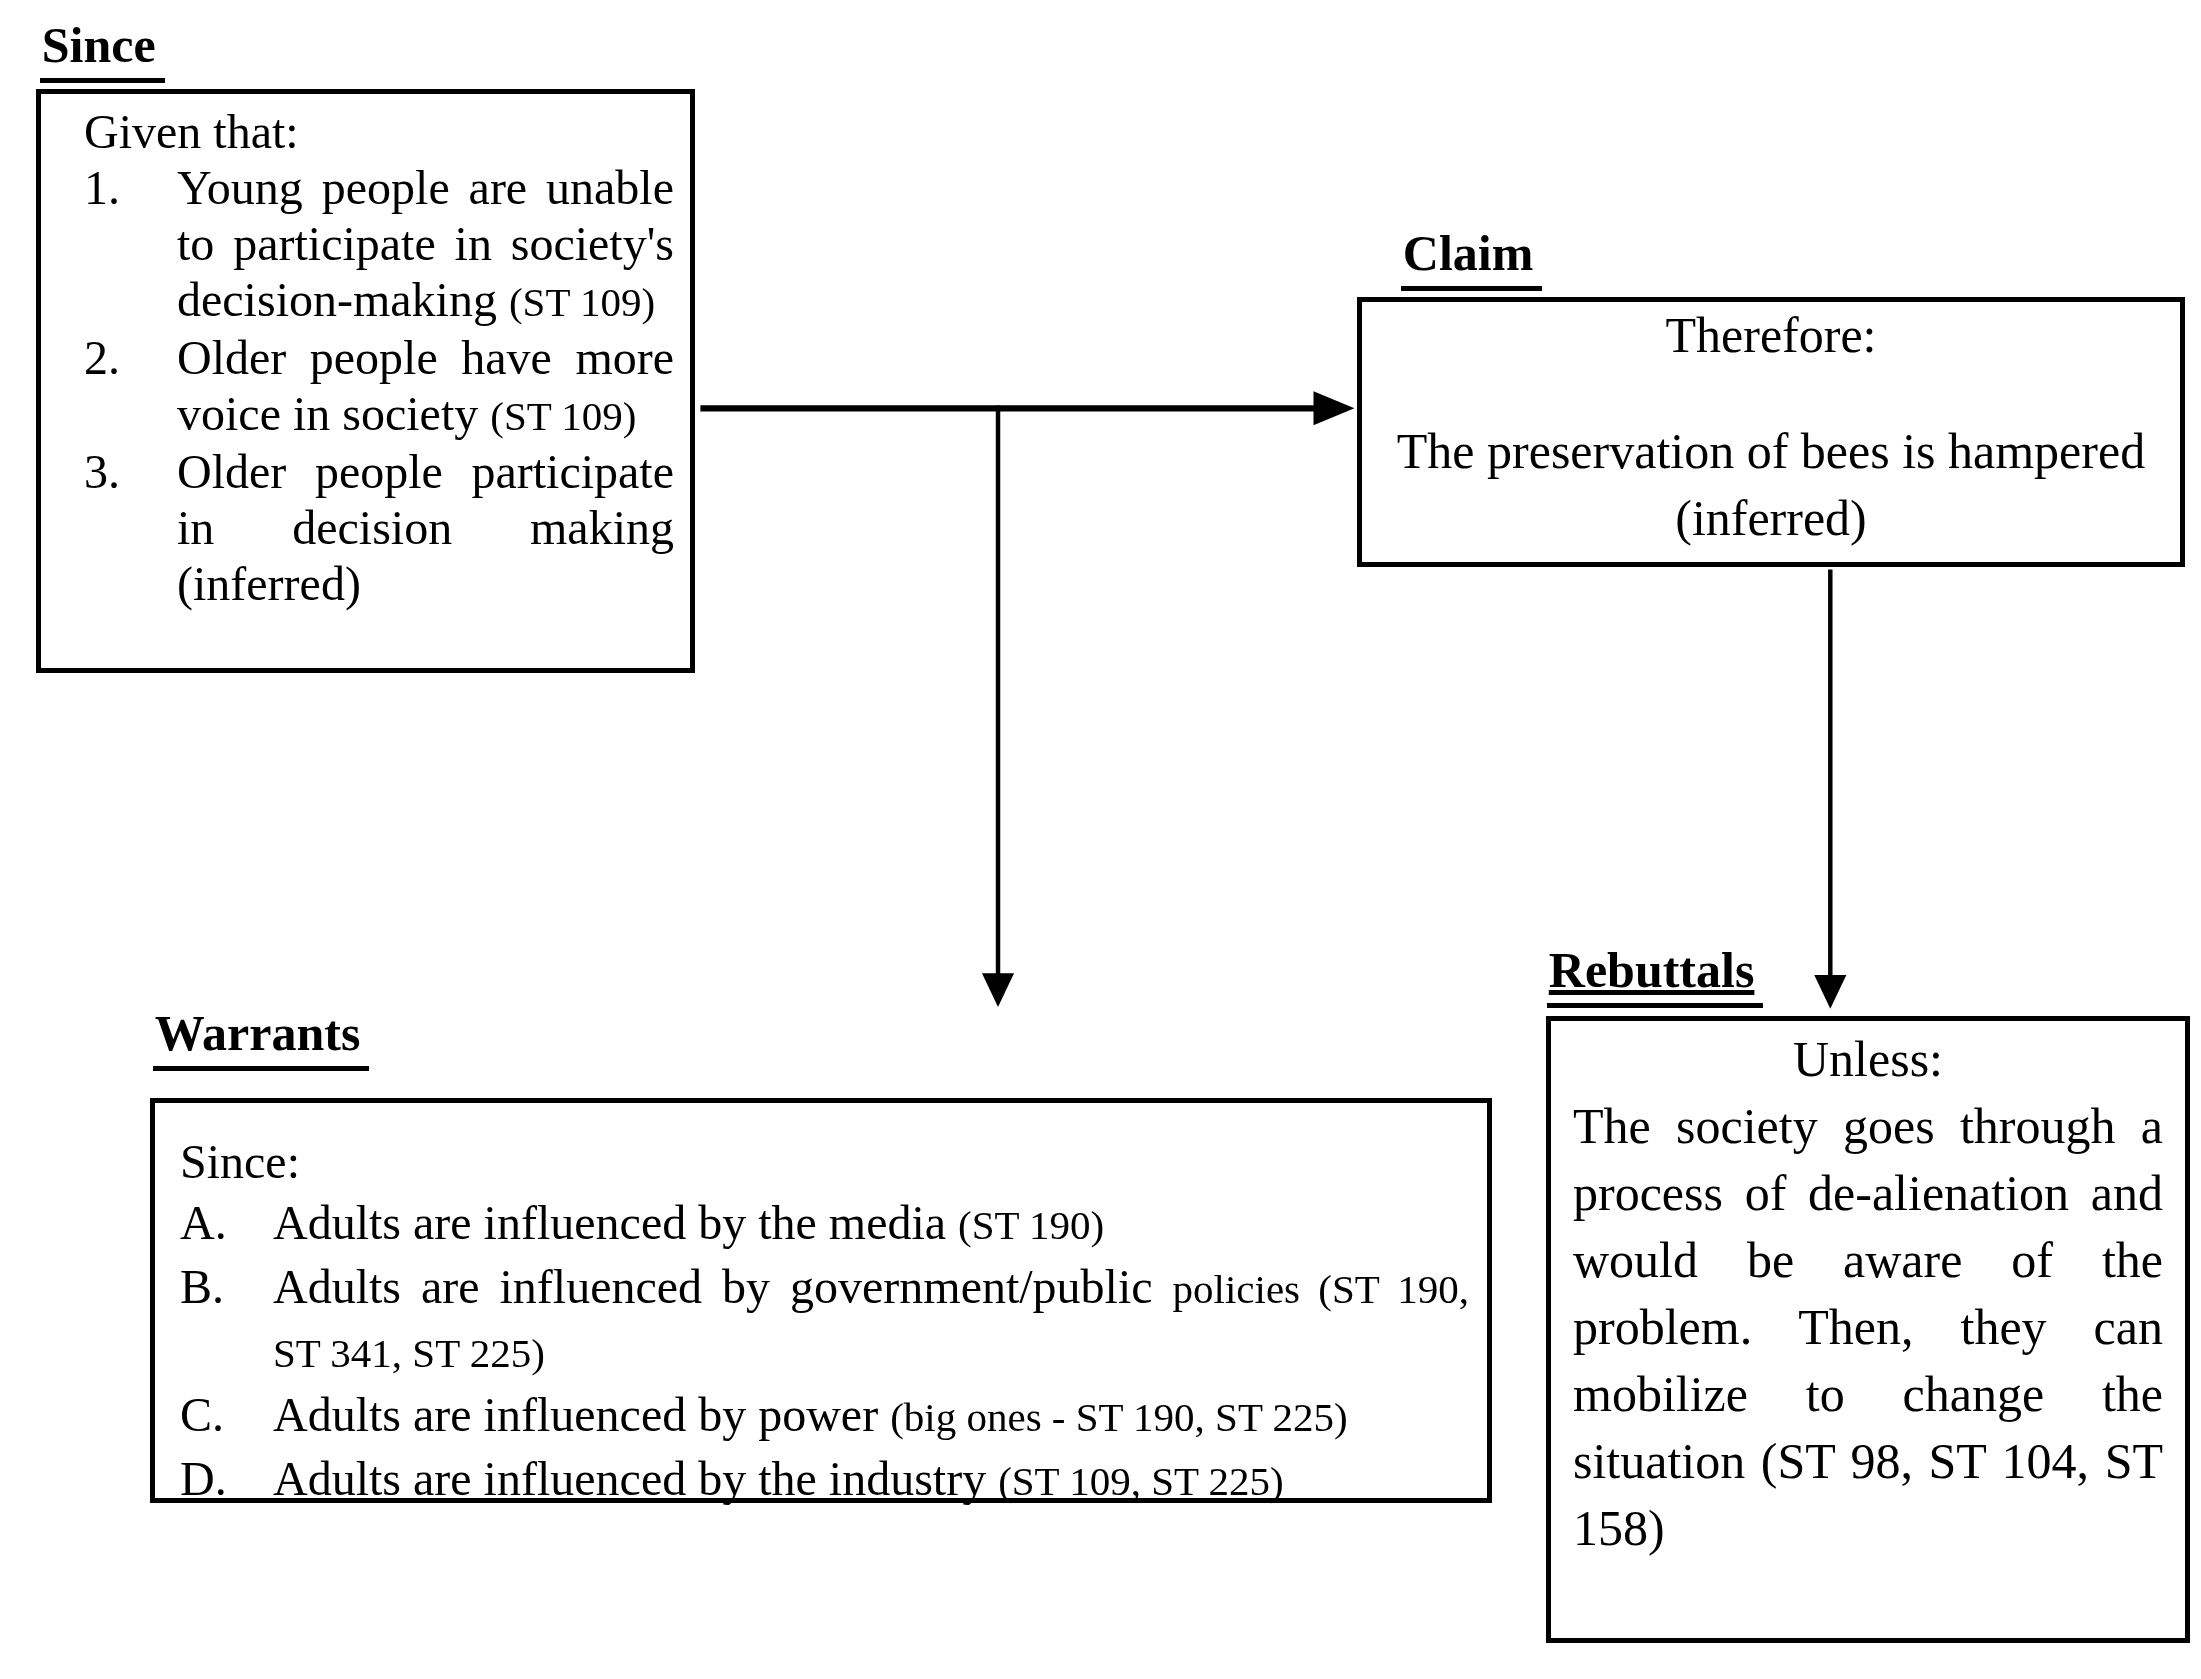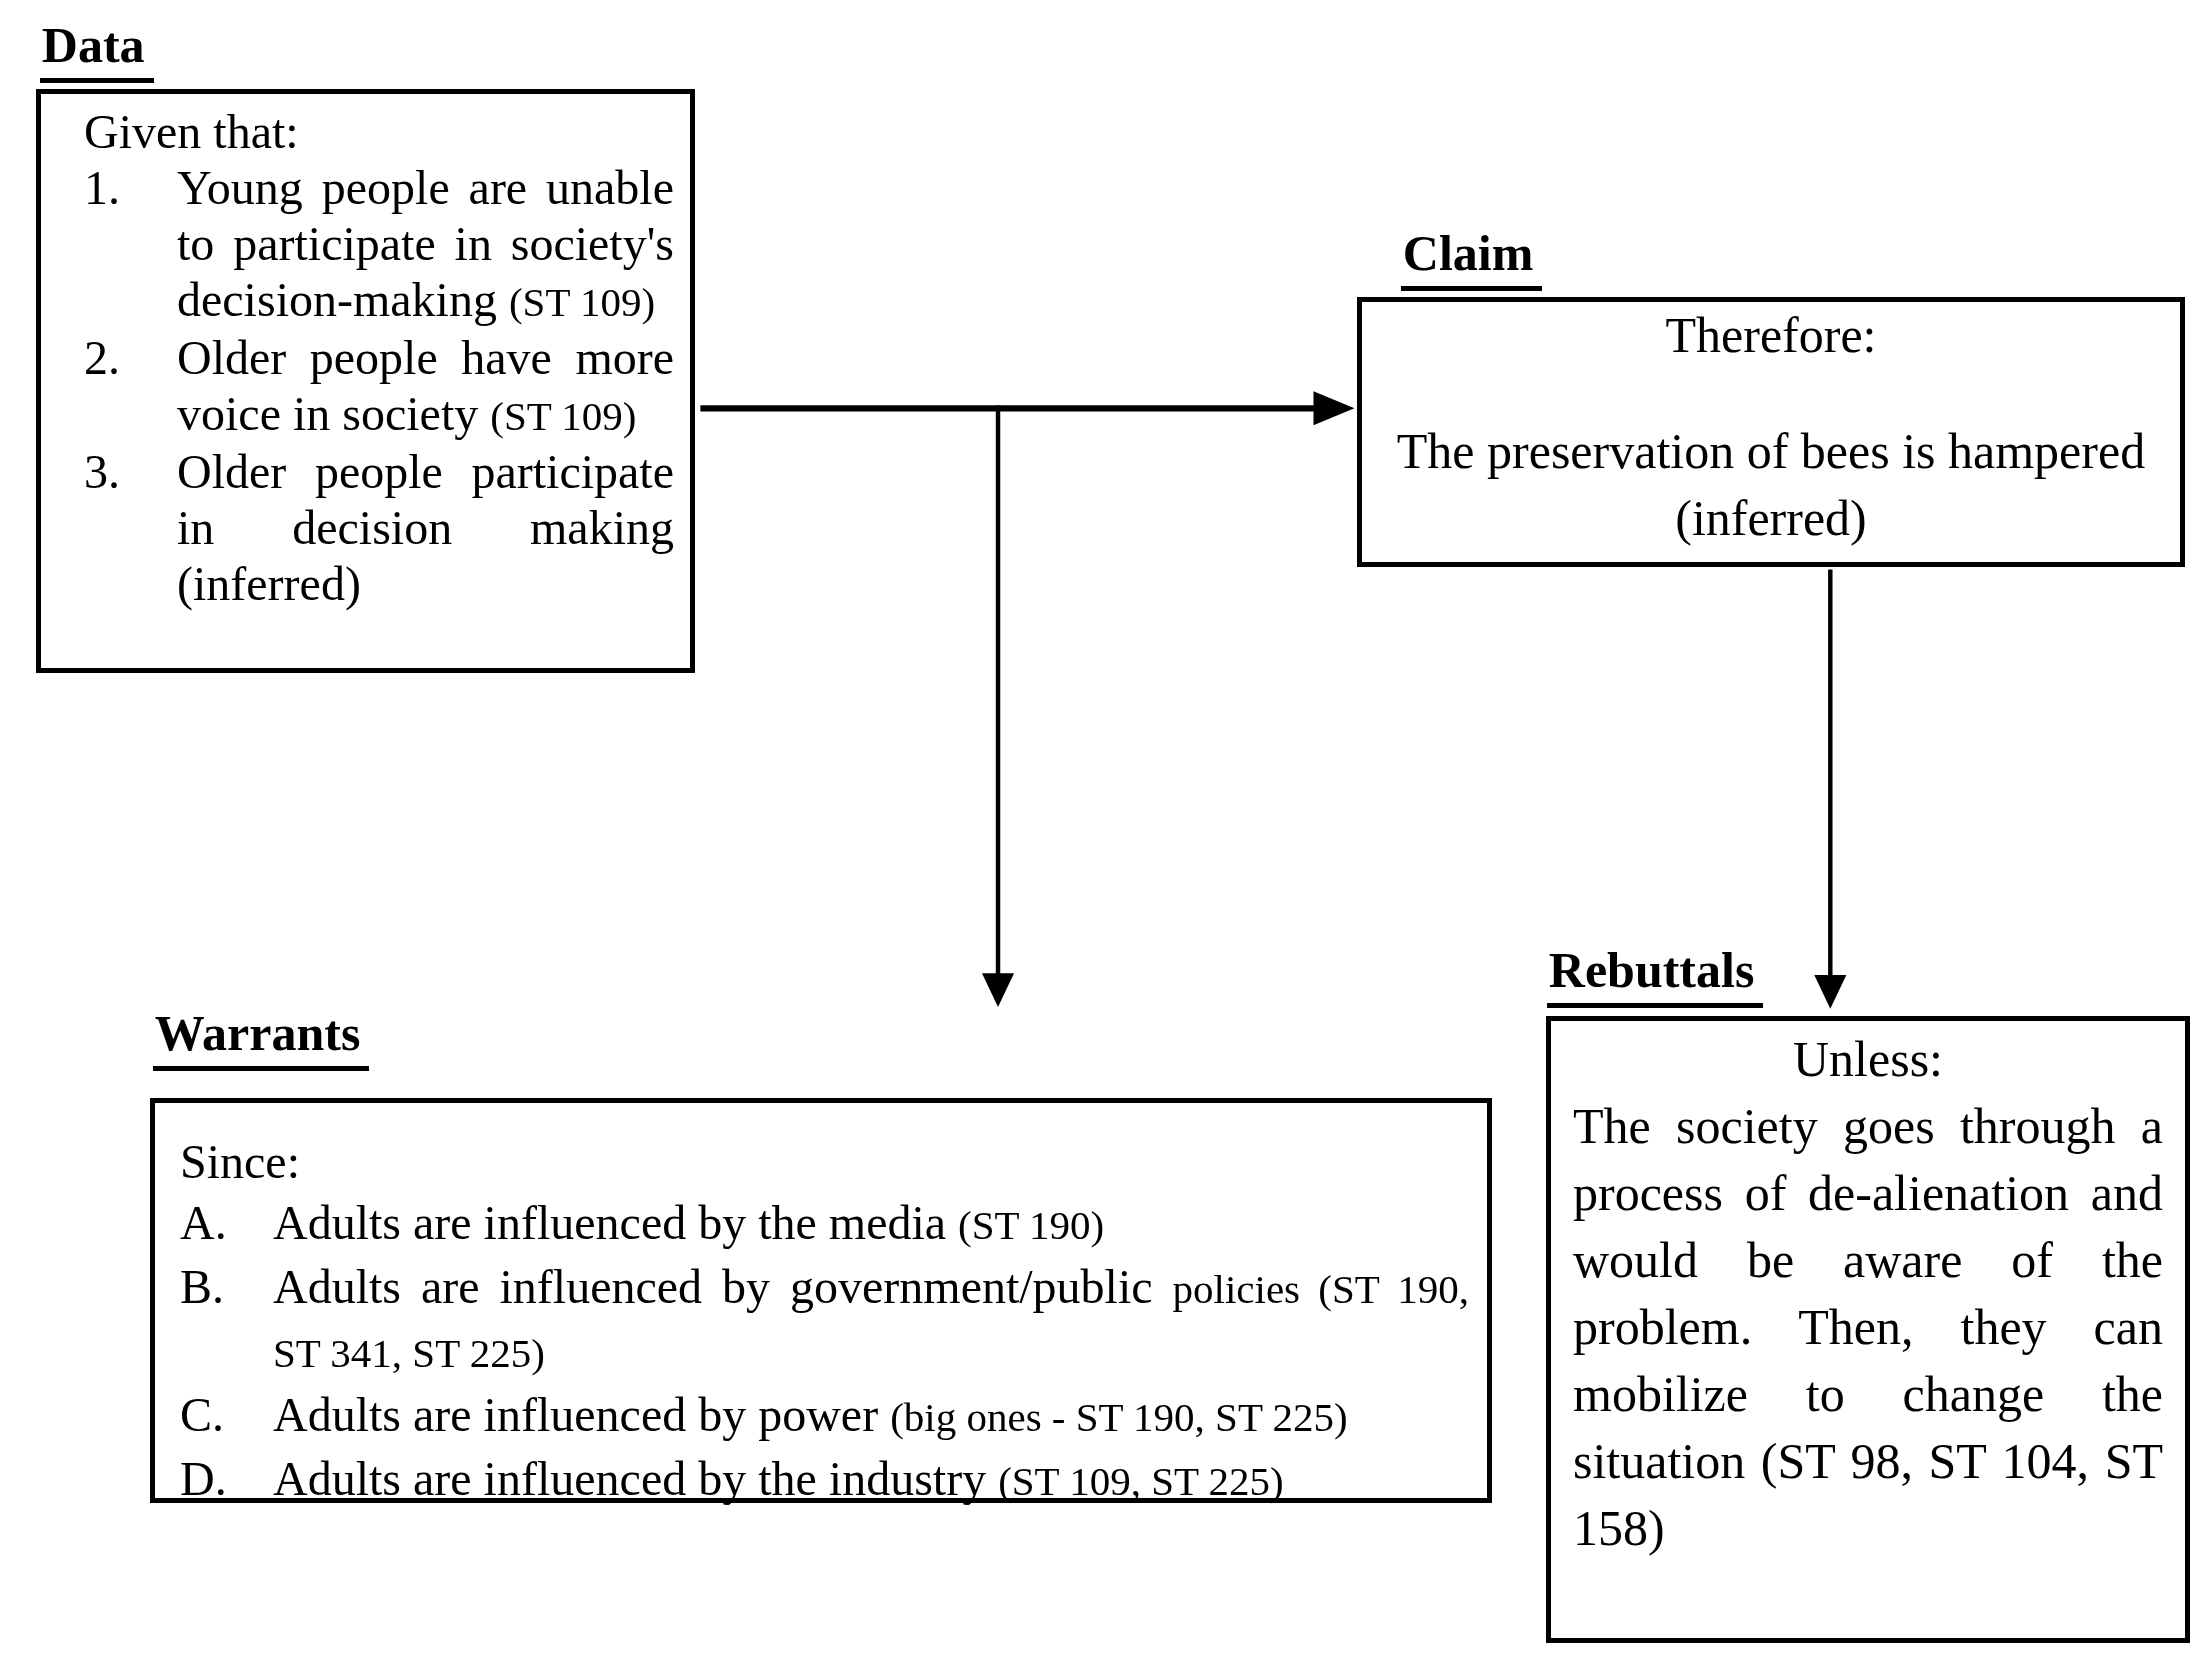--- a/index.html
+++ b/index.html
@@ -70,24 +70,24 @@
     <g>
       <line x1="1120" y1="455" x2="1120" y2="1096" stroke="#000" stroke-width="5"></line>
       <polygon points="1120,1130 1102,1092 1138,1092" fill="#000"></polygon>
     </g>
     <g>
       <line x1="2054" y1="639" x2="2054" y2="1098" stroke="#000" stroke-width="5"></line>
       <polygon points="2054,1132 2036,1094 2072,1094" fill="#000"></polygon>
     </g>
   </svg>
 
-  <div class="section-label" style="left:40px; top:18px;">Data</div>
+  <div class="section-label" style="left:40px; top:18px;">Since</div>
   <div class="section-label" style="left:1401px; top:226px;">Claim</div>
   <div class="section-label" style="left:153px; top:1006px;">Warrants</div>
-  <div class="section-label" style="left:1547px; top:943px;">Rebuttals</div>
+  <div class="section-label" style="left:1547px; top:943px;text-decoration:underline;">Rebuttals</div>
 
   <div class="box data-box">
     <div class="box-heading">Given that:</div>
     <div>
         <div class="item">
           <span class="marker">1.</span>
           <div class="item-lines">
             <div class="line"><span>Young people are unable</span></div>
             <div class="line"><span>to participate in society's</span></div>
             <div class="line no-stretch"><span>decision-making </span><span class="small">(ST 109)</span></div>

